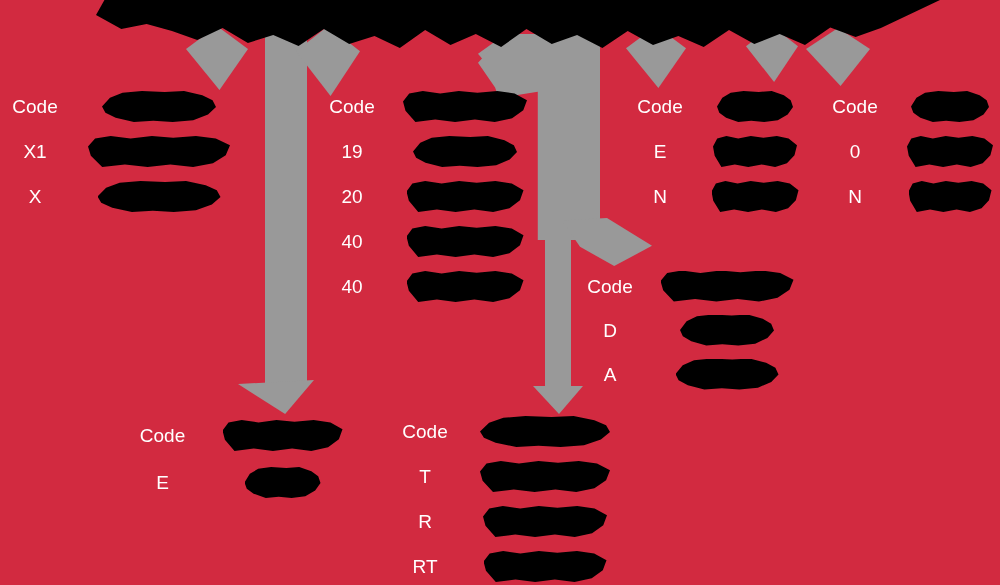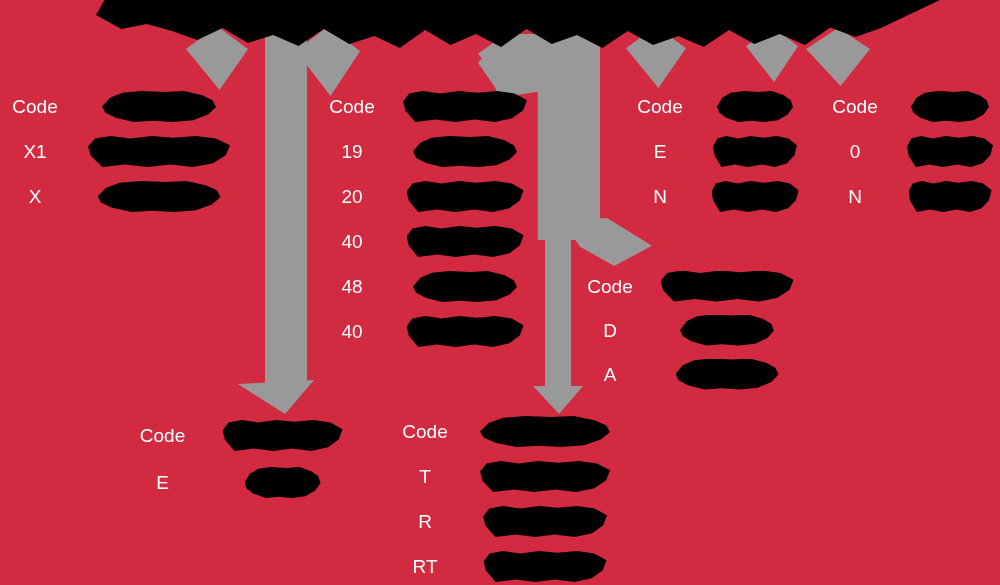--- a/index.html
+++ b/index.html
@@ -104,26 +104,20 @@
           <div class="blob b2" style="width: 117px;"></div>
         </div>
     </div>
     <div class="row">
       <span class="code">40</span>
       <div class="bw">
           <div class="blob b2" style="width: 117px;"></div>
         </div>
     </div>
     <div class="row">
-      <span class="code">48</span>
-      <div class="bw">
-          <div class="blob b1" style="width: 104px;"></div>
-        </div>
-    </div>
-    <div class="row">
       <span class="code">40</span>
       <div class="bw">
           <div class="blob b2" style="width: 117px;"></div>
         </div>
     </div>
   </div>
 
   <div class="tbl t3" style="left:630px;top:84px">
     <div class="row">
       <span class="code">Code</span>

